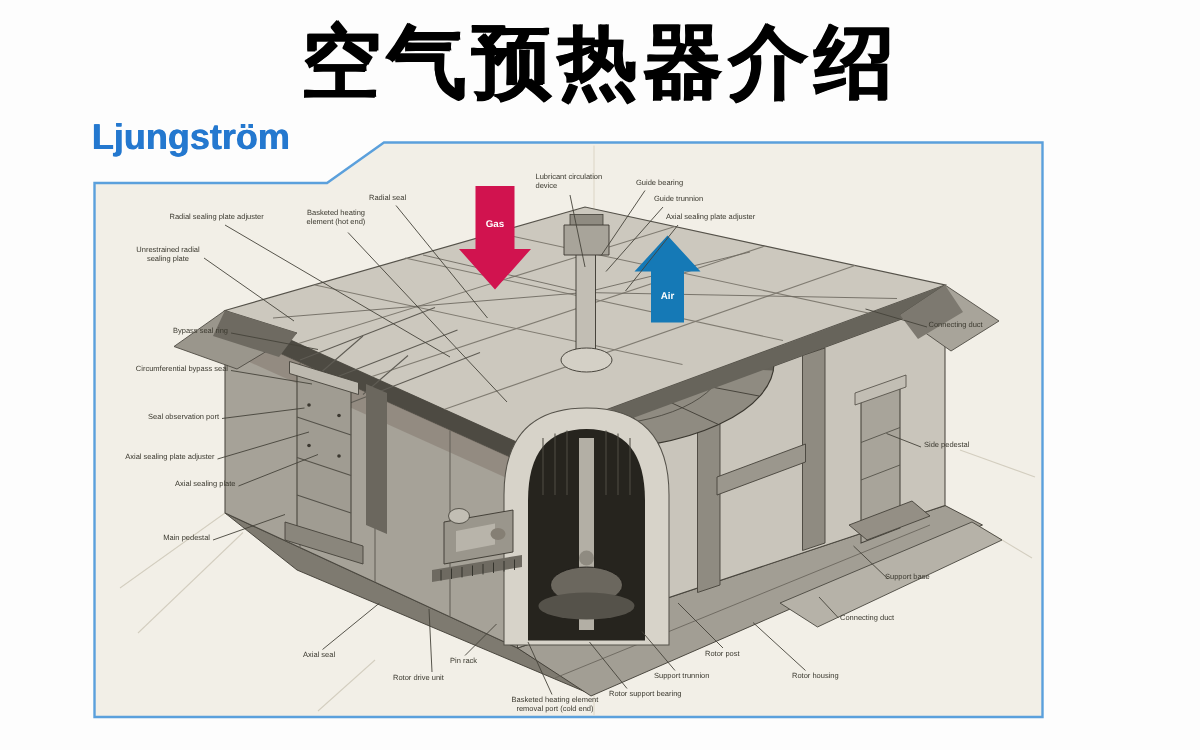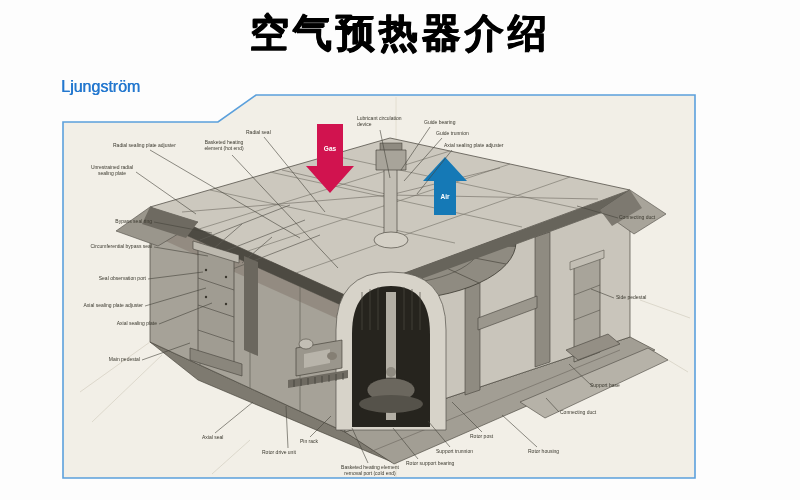--- a/index.html
+++ b/index.html
@@ -1,21 +1,21 @@
 <!DOCTYPE html>
 <html><head>
 <meta charset="utf-8">
 <style>
   html,body{margin:0;padding:0;}
   body{width:800px;height:500px;background:#fdfdfd;position:relative;overflow:hidden;
        font-family:"Liberation Sans",sans-serif;}
   .slide-title{position:absolute;left:0;top:6px;width:800px;text-align:center;
-       font-size:39px;font-weight:900;letter-spacing:4px;color:#000;
+       font-size:53px;font-weight:900;letter-spacing:4px;color:#000;
        text-shadow:1px 0 0 #000, 0 1px 0 #000;}
-  .logo{position:absolute;left:61px;top:78px;font-size:16px;font-weight:normal;
+  .logo{position:absolute;left:61px;top:78px;font-size:24px;font-weight:bold;
        color:#2478cf;letter-spacing:0px;text-shadow:.5px 0 0 #2478cf;}
   #diagram-svg{position:absolute;left:0;top:0;}
   #labels-layer{position:absolute;left:0;top:0;width:800px;height:500px;pointer-events:none;}
   .part-label{position:absolute;font-size:5px;line-height:1.2;color:#3b392f;
        white-space:nowrap;}
   .part-label.wrap{white-space:normal;}
 </style>
 </head>
 <body>
 

